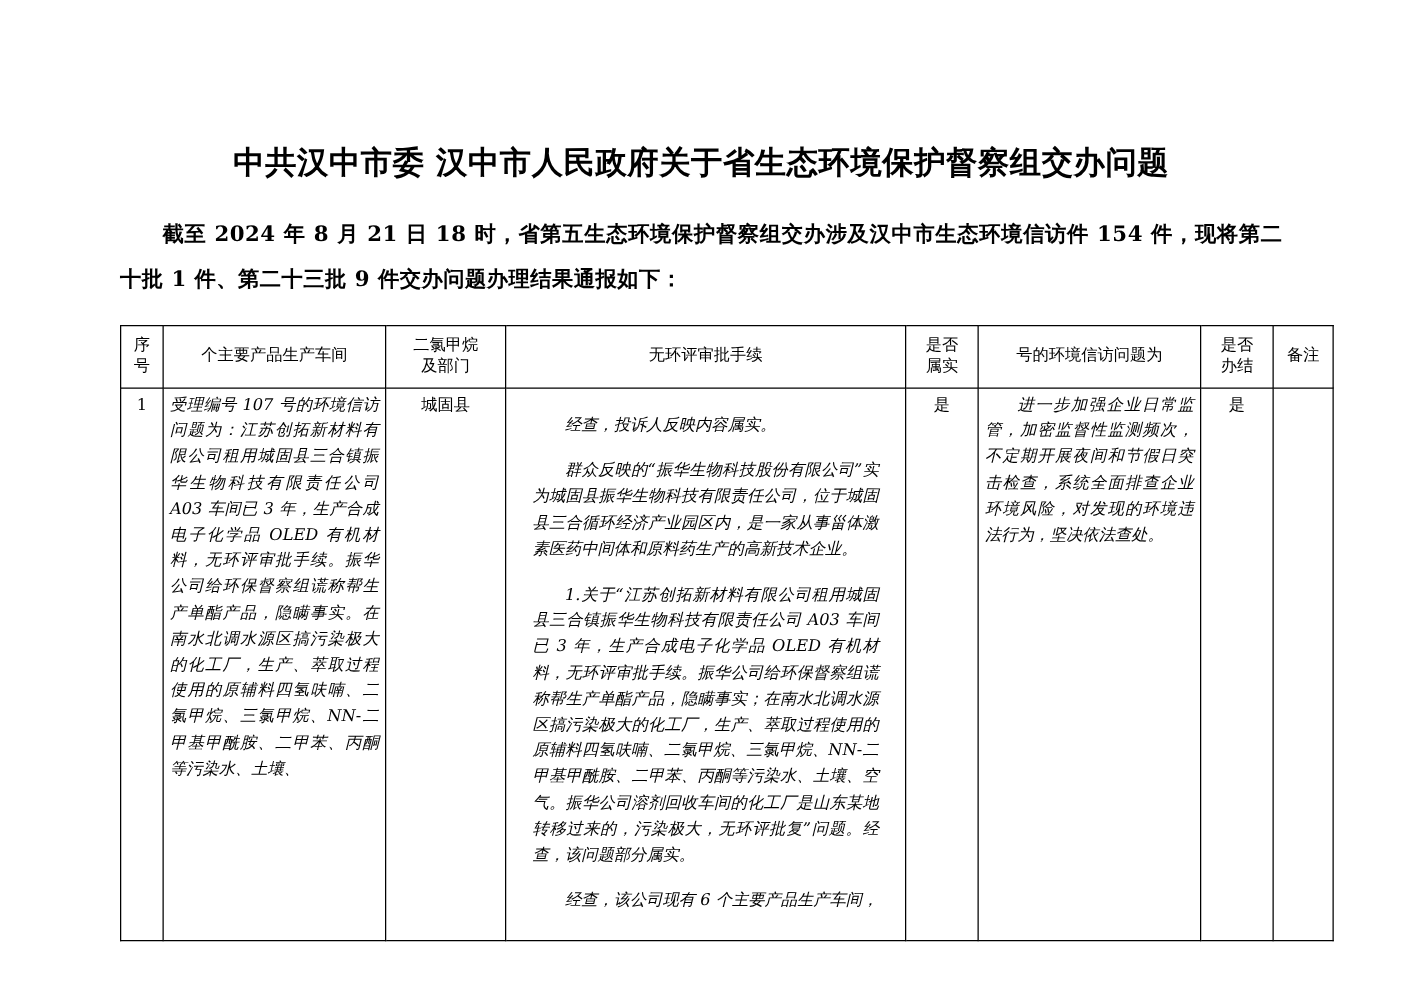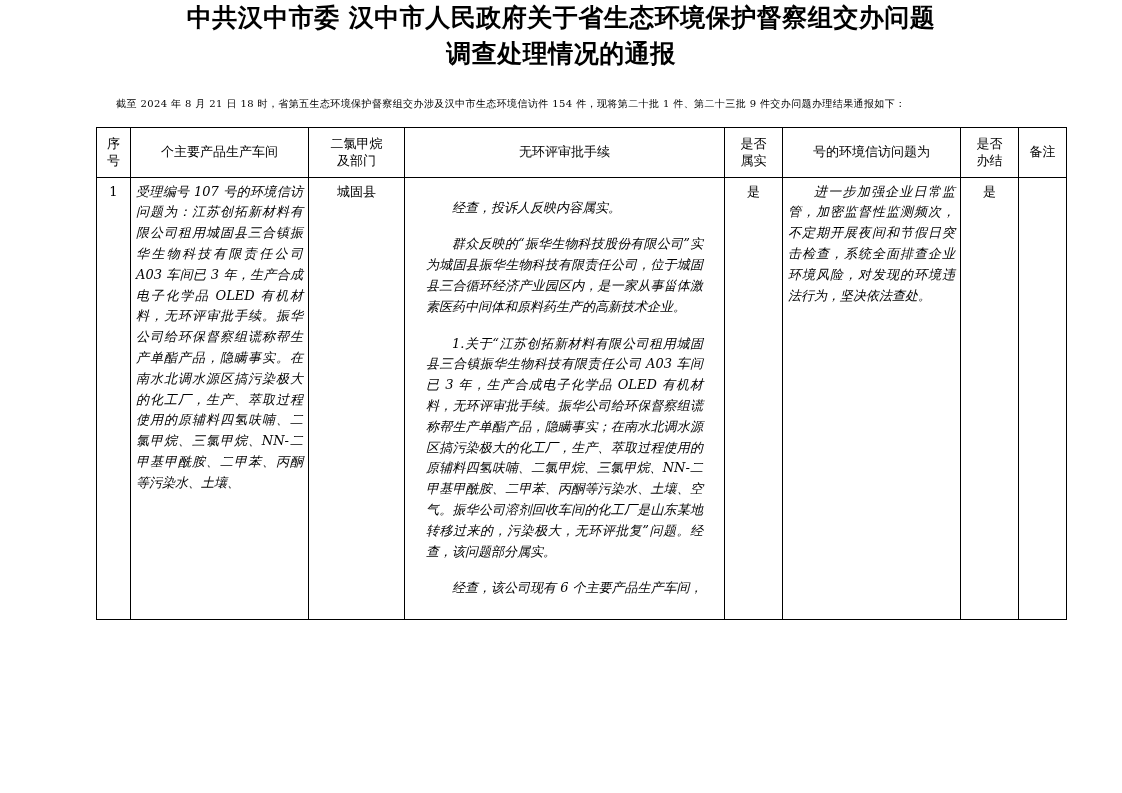--- a/index.html
+++ b/index.html
@@ -16,34 +16,35 @@
   }
   .page {
     position: relative;
     width: 1122px;
     height: 793px;
     box-sizing: border-box;
     padding: 0 96px;
   }
   .doc-title {
     margin: 0;
+    padding-top: 112px;
     text-align: center;
     font-family: "DejaVu Serif", "Liberation Serif", serif;
     font-weight: bold;
     font-size: 25px;
     line-height: 1.42;
     letter-spacing: 0.5px;
   }
   .doc-title .line2 {
     display: block;
   }
   .intro {
     margin-top: 22px;
-    font-size: 10px;
-    font-weight: normal;
+    font-size: 17px;
+    font-weight: bold;
     line-height: 2.15;
     text-align: justify;
     text-indent: 2em;
     letter-spacing: 0.4px;
   }
   table.main {
     margin-top: 12px;
     width: 100%;
     border-collapse: collapse;
     table-layout: fixed;
@@ -96,21 +97,20 @@
     white-space: pre-line;
   }
 </style>
 </head>
 <body>
 
 <div class="page">
 
   <h1 class="doc-title">
     <span>中共汉中市委 汉中市人民政府关于省生态环境保护督察组交办问题</span>
-    <span class="line2">调查处理情况的通报</span>
   </h1>
 
   <p class="intro">截至 2024 年 8 月 21 日 18 时，省第五生态环境保护督察组交办涉及汉中市生态环境信访件 154 件，现将第二十批 1 件、第二十三批 9 件交办问题办理结果通报如下：</p>
 
   <table class="main">
     <colgroup>
       <col class="col-no">
       <col class="col-basic">
       <col class="col-dept">
       <col class="col-verify">

